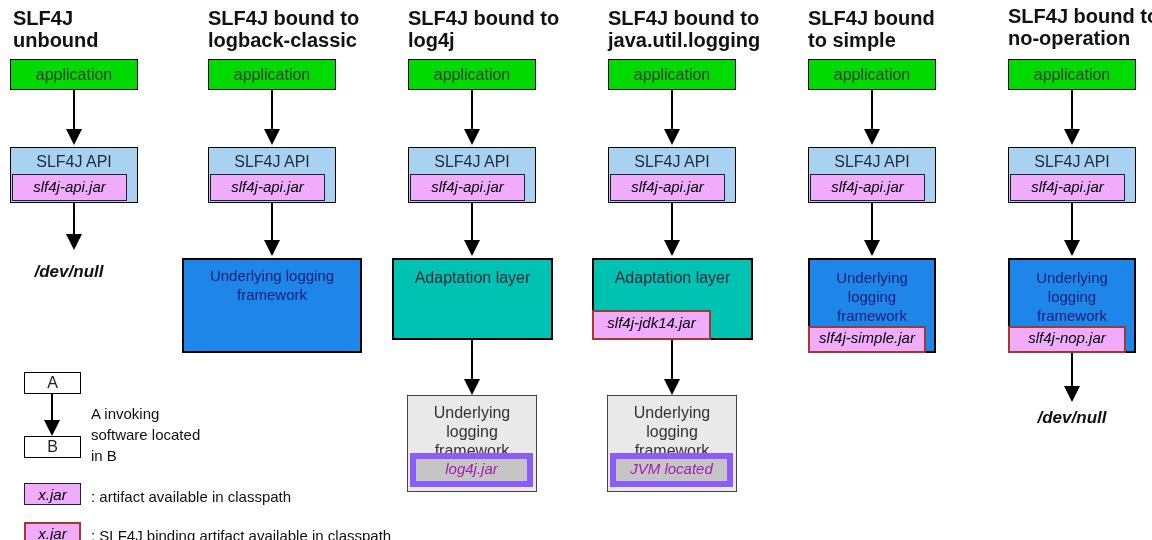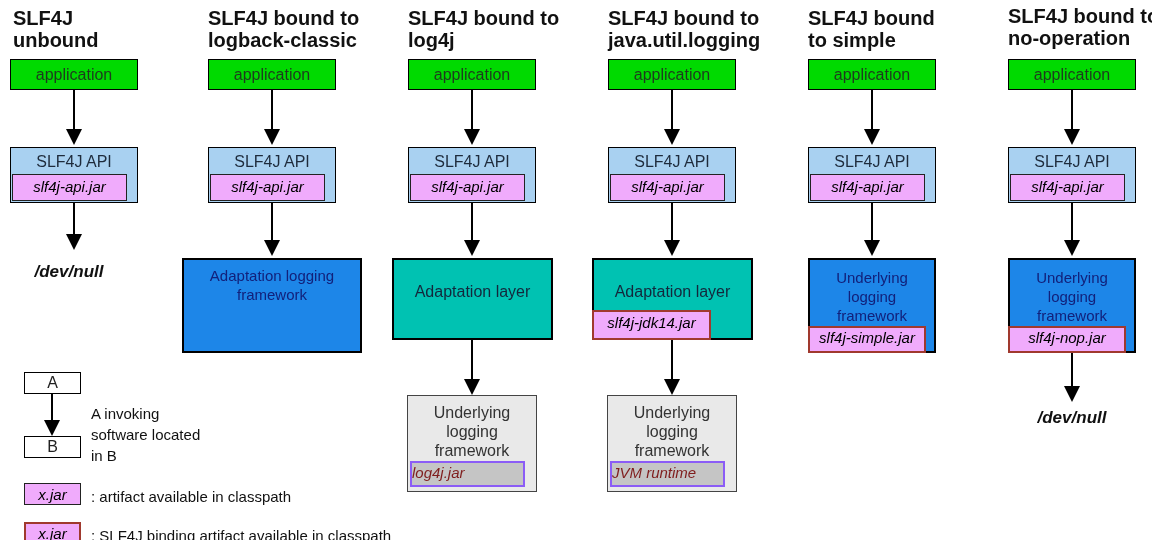--- a/index.html
+++ b/index.html
@@ -10,28 +10,28 @@
   .app{background:#00da00;display:flex;align-items:center;justify-content:center;font-size:16px;color:#1d3b1d;}
   .api{background:#a9d1f1;}
   .api-lbl{position:absolute;top:0;left:0;right:0;height:28px;line-height:28px;text-align:center;font-size:16px;color:#1e2b3c;}
   .jar{background:#f0abfc;border:1px solid #222;font-style:italic;color:#000;text-align:center;}
   .api-jar{position:absolute;left:1px;bottom:1px;width:113px;height:25px;font-size:15px;line-height:23px;}
   .binding{border:2px solid #a0392e;}
   .fw-blue{background:#1d86e8;border-width:2px;color:#12217b;}
   .teal{background:#00c2b2;border-width:2px;color:#13283c;}
   .grayfw{background:#e9e9e9;border:1px solid #444;color:#333;}
   .fw-label{text-align:center;font-size:15px;line-height:19px;}
-  .teal-label{text-align:center;font-size:16px;padding-top:23px;}
+  .teal-label{text-align:center;font-size:16px;padding-top:9px;}
   .vline{position:absolute;width:2px;background:#000;}
   .ahead{position:absolute;width:0;height:0;border-left:8px solid transparent;border-right:8px solid transparent;border-top:16px solid #000;}
   .devnull{position:absolute;font-weight:bold;font-size:17px;color:#111;text-align:center;font-style:italic;}
   .legend-box{position:absolute;box-sizing:border-box;border:1px solid #000;background:#fff;display:flex;align-items:center;justify-content:center;font-size:16px;color:#222;}
   .legend-jar{position:absolute;box-sizing:border-box;display:flex;align-items:center;justify-content:center;font-size:15px;}
   .legend-text{position:absolute;font-size:15px;line-height:21px;color:#111;}
-  .jar2{position:absolute;background:#c5c5c5;border:2px solid #8b5cf6;font-style:italic;color:#7f1d1d;font-size:15px;line-height:20px;}
+  .jar2{position:absolute;background:#c5c5c5;border:6px solid #8b5cf6;font-style:italic;color:#a21caf;text-align:center;font-size:15px;line-height:20px;}
 </style>
 </head>
 <body>
 
 <div id="canvas">
 
   <div class="title pre" style="left:5px;top:7px;width:170px">SLF4J
 unbound</div>
   <div class="box app" style="left:2px;top:59px;width:128px;height:31px">
     <span>application</span>
@@ -53,21 +53,21 @@
   </div>
   <div class="vline" style="left:263px;top:90px;height:41px"></div>
   <div class="ahead" style="left:256px;top:129px"></div>
   <div class="box api" style="left:200px;top:147px;width:128px;height:56px">
     <div class="api-lbl">SLF4J API</div>
     <div class="jar api-jar">slf4j-api.jar</div>
   </div>
   <div class="vline" style="left:263px;top:203px;height:37px"></div>
   <div class="ahead" style="left:256px;top:240px"></div>
   <div class="box fw-blue" style="left:174px;top:258px;width:180px;height:95px">
-    <div class="fw-label pre" style="padding-top:6px">Adaptation logging
+    <div class="fw-label pre" style="padding-top:6px">Underlying logging
 framework</div>
   </div>
 
   <div class="title pre" style="left:400px;top:7px;width:175px">SLF4J bound to
 log4j</div>
   <div class="box app" style="left:400px;top:59px;width:128px;height:31px">
     <span>application</span>
   </div>
   <div class="vline" style="left:463px;top:90px;height:41px"></div>
   <div class="ahead" style="left:456px;top:129px"></div>
@@ -105,21 +105,21 @@
   <div class="box teal" style="left:584px;top:258px;width:161px;height:82px">
     <div class="teal-label">Adaptation layer</div>
     <div class="jar binding" style="position:absolute;left:-2px;bottom:-2px;width:115px;height:26px;font-size:15px;line-height:22px">slf4j-jdk14.jar</div>
   </div>
   <div class="vline" style="left:663px;top:340px;height:39px"></div>
   <div class="ahead" style="left:656px;top:379px"></div>
   <div class="box grayfw" style="left:599px;top:395px;width:130px;height:97px">
     <div class="fw-label pre" style="padding-top:7px;font-size:16px">Underlying
 logging
 framework</div>
-    <div class="jar2" style="left:2px;bottom:4px;width:111px;height:22px">JVM runtime</div>
+    <div class="jar2" style="left:2px;bottom:4px;width:111px;height:22px">JVM located</div>
   </div>
 
   <div class="title pre" style="left:800px;top:7px;width:160px">SLF4J bound
 to simple</div>
   <div class="box app" style="left:800px;top:59px;width:128px;height:31px">
     <span>application</span>
   </div>
   <div class="vline" style="left:863px;top:90px;height:41px"></div>
   <div class="ahead" style="left:856px;top:129px"></div>
   <div class="box api" style="left:800px;top:147px;width:128px;height:56px">

